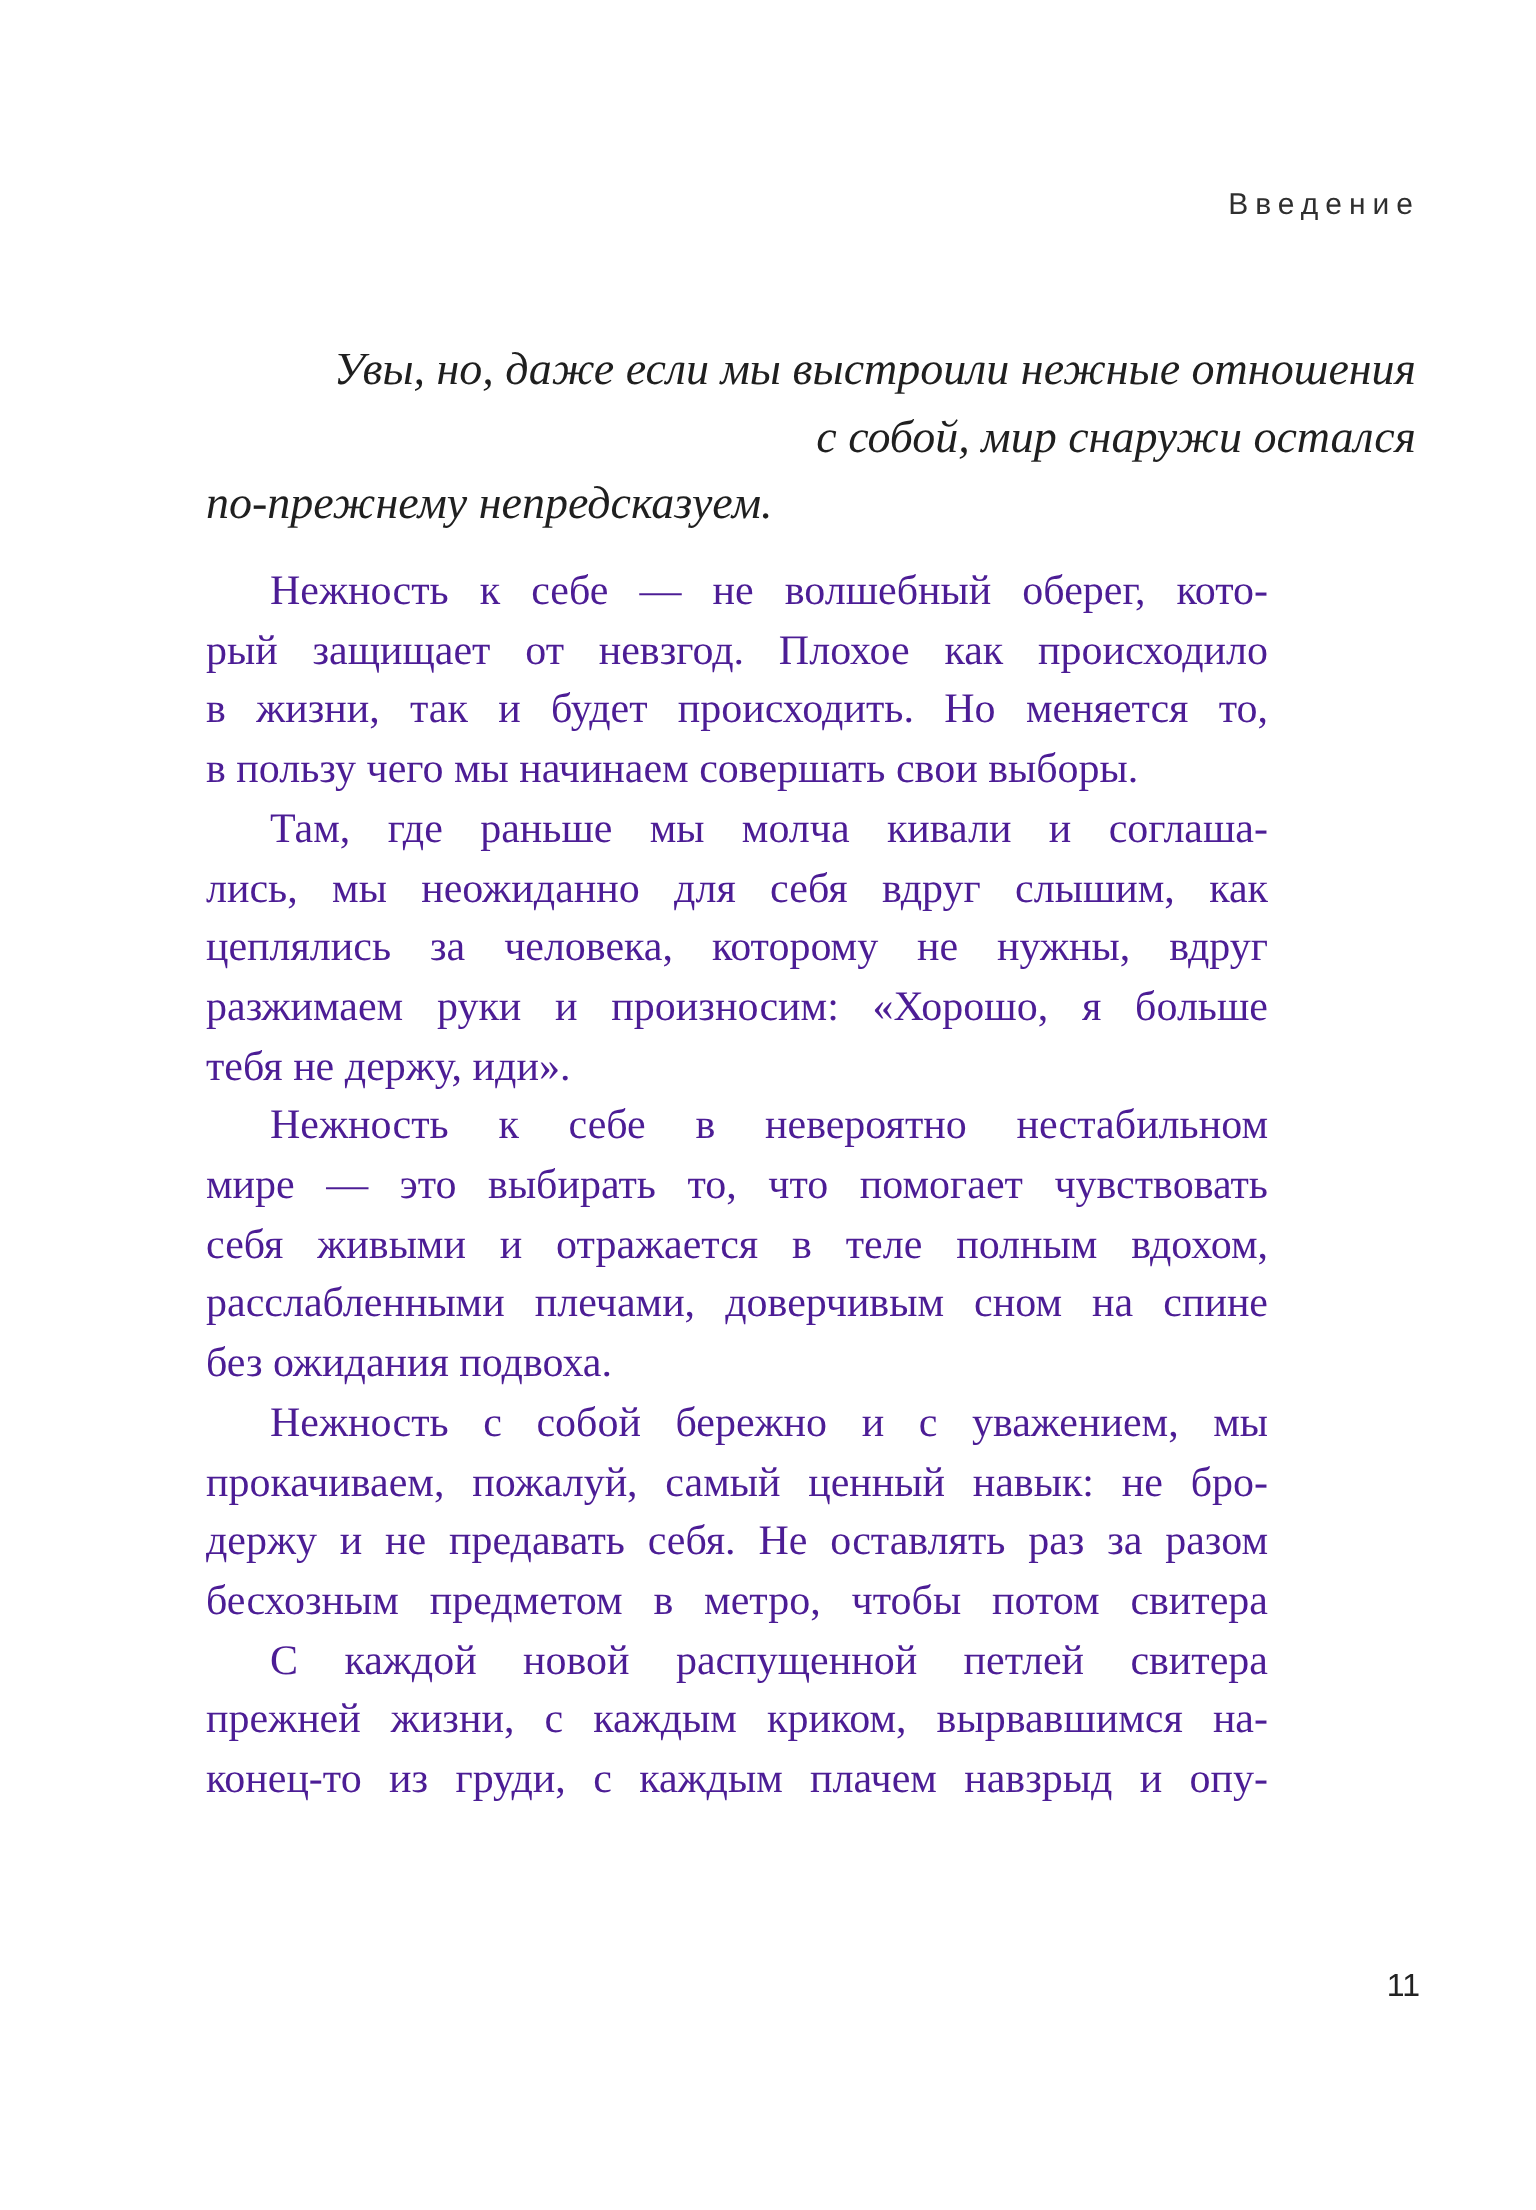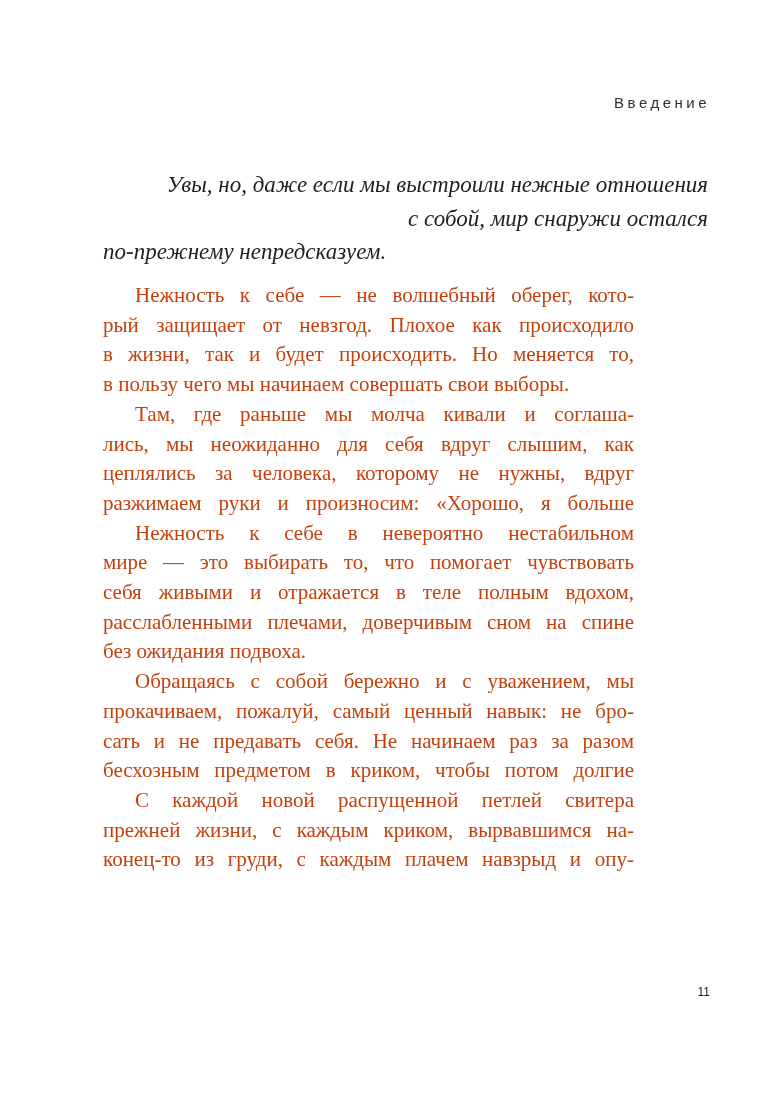--- a/index.html
+++ b/index.html
@@ -42,34 +42,34 @@
   .ep-left   { text-align: right; }
   .ep-center { text-align: right; white-space: normal; }
   .ep-right  { white-space: normal; }
   .body-text {
     position: absolute;
     left: 103px;
     top: 281px;
     width: 531px;
     font-size: 21px;
     line-height: 29.7px;
-    color: #c2410c;
+    color: #4c1d95;
   }
   .bline { min-height: 29.7px; }
   .bline.indent { text-indent: 32px; }
   .bline.just {
     text-align: justify;
     text-align-last: justify;
   }
   .page-number {
     position: absolute;
     top: 985px;
     right: 58px;
     font-family: "Liberation Sans", sans-serif;
-    font-size: 12px;
+    font-size: 16px;
     color: #222222;
   }
 </style>
 </head>
 <body>
 
 <div class="page" style="background: rgb(255, 255, 255); color: rgb(31, 31, 31);">
 
   <div class="running-head">Введение</div>
 
@@ -81,29 +81,30 @@
 
   <div class="body-text">
       <div class="bline indent just">Нежность к себе — не волшебный оберег, кото-</div>
       <div class="bline just">рый защищает от невзгод. Плохое как происходило</div>
       <div class="bline just">в жизни, так и будет происходить. Но меняется то,</div>
       <div class="bline">в пользу чего мы начинаем совершать свои выборы.</div>
       <div class="bline indent just">Там, где раньше мы молча кивали и соглаша-</div>
       <div class="bline just">лись, мы неожиданно для себя вдруг слышим, как</div>
       <div class="bline just">цеплялись за человека, которому не нужны, вдруг</div>
       <div class="bline just">разжимаем руки и произносим: «Хорошо, я больше</div>
+      <div class="bline">тебя не держу, иди».</div>
       <div class="bline indent just">Нежность к себе в невероятно нестабильном</div>
       <div class="bline just">мире — это выбирать то, что помогает чувствовать</div>
       <div class="bline just">себя живыми и отражается в теле полным вдохом,</div>
       <div class="bline just">расслабленными плечами, доверчивым сном на спине</div>
       <div class="bline">без ожидания подвоха.</div>
-      <div class="bline indent just">Обращаясь с собой бережно и с уважением, мы</div>
+      <div class="bline indent just">Нежность с собой бережно и с уважением, мы</div>
       <div class="bline just">прокачиваем, пожалуй, самый ценный навык: не бро-</div>
-      <div class="bline just">сать и не предавать себя. Не начинаем раз за разом</div>
-      <div class="bline just">бесхозным предметом в криком, чтобы потом долгие</div>
+      <div class="bline just">держу и не предавать себя. Не оставлять раз за разом</div>
+      <div class="bline just">бесхозным предметом в метро, чтобы потом свитера</div>
       <div class="bline indent just">С каждой новой распущенной петлей свитера</div>
       <div class="bline just">прежней жизни, с каждым криком, вырвавшимся на-</div>
       <div class="bline just">конец-то из груди, с каждым плачем навзрыд и опу-</div>
     </div>
 
   <div class="page-number">11</div>
 
 </div>
 
 </body></html>

